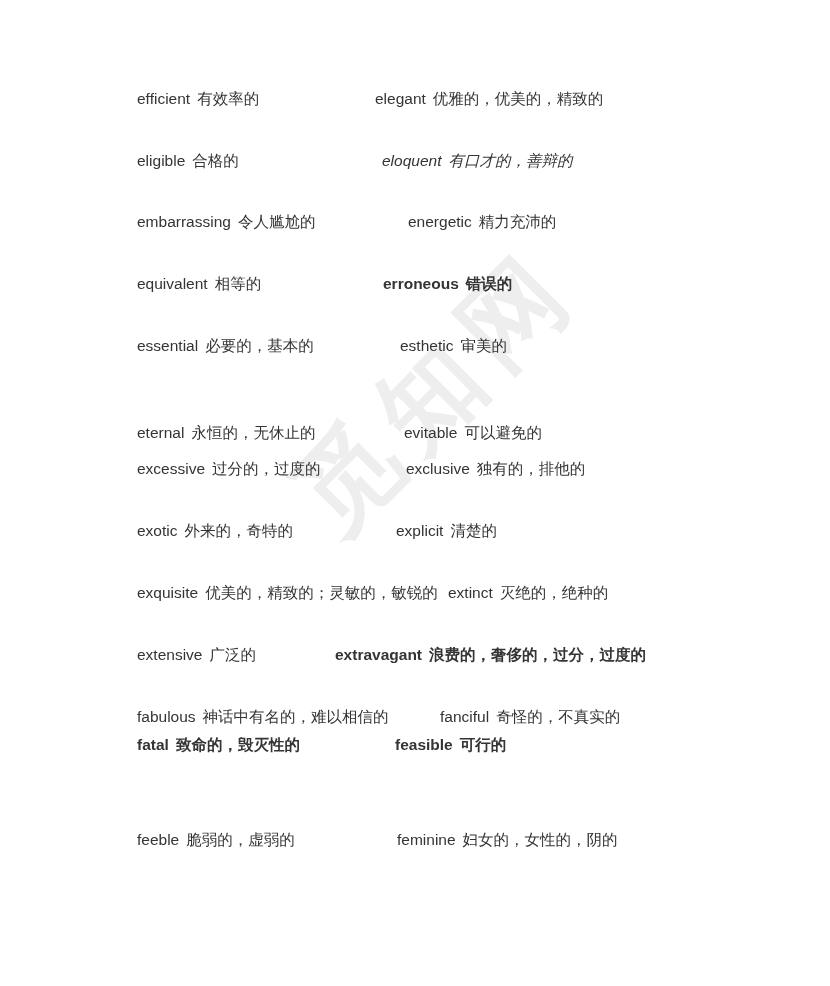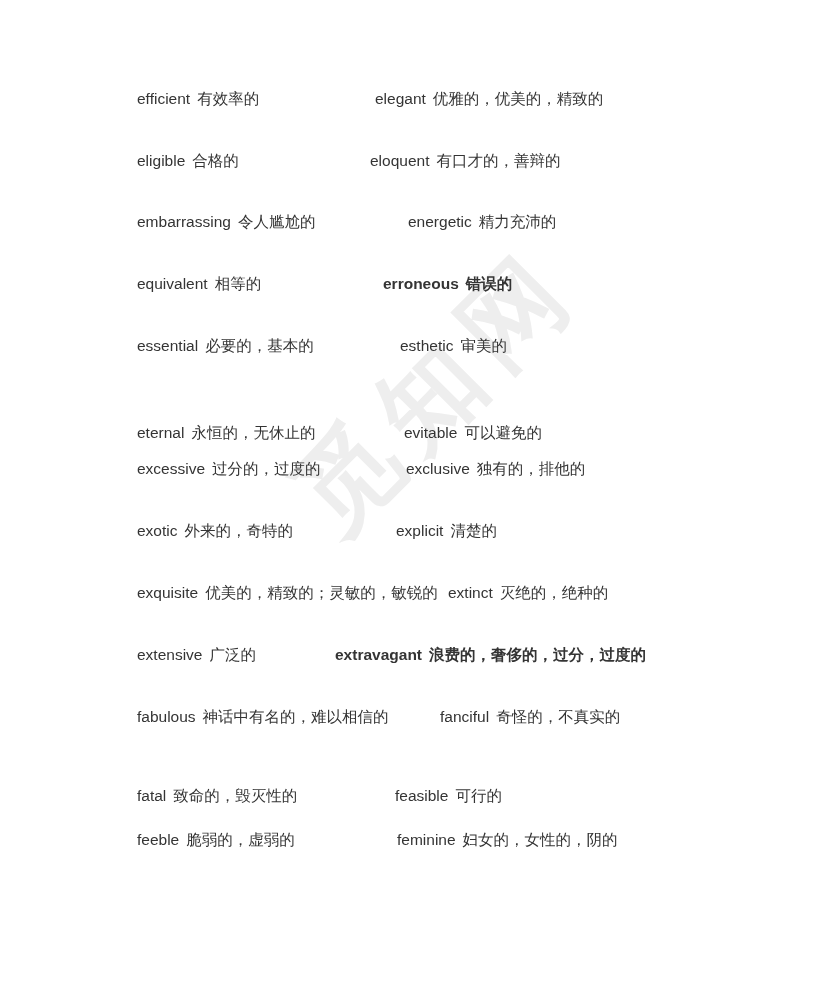--- a/index.html
+++ b/index.html
@@ -62,25 +62,25 @@
   .r1  { top: 150px; }
   .r2  { top: 211px; }
   .r3  { top: 273px; }
   .r4  { top: 335px; }
   .r5  { top: 396px; margin-top: 26px; }
   .r6  { top: 458px; }
   .r7  { top: 520px; }
   .r8  { top: 582px; }
   .r9  { top: 644px; }
   .r10 { top: 706px; }
-  .r11 { top: 785px; }
+  .r11 { top: 734px; font-weight: bold; }
   .r12 { top: 829px; }
   
   .o0  { left: 238px; }
-  .o1  { left: 233px; }
+  .o1  { left: 245px; font-style: italic; }
   .o2  { left: 271px; }
   .o3  { left: 246px; font-weight: bold; }
   .o4  { left: 263px; }
   .o5  { left: 267px; }
   .o6  { left: 269px; }
   .o7  { left: 259px; }
   .o9  { left: 198px; font-weight: bold; }
   .o10 { left: 303px; }
   .o11 { left: 258px; text-align: center; }
   .o12 { left: 260px; }

